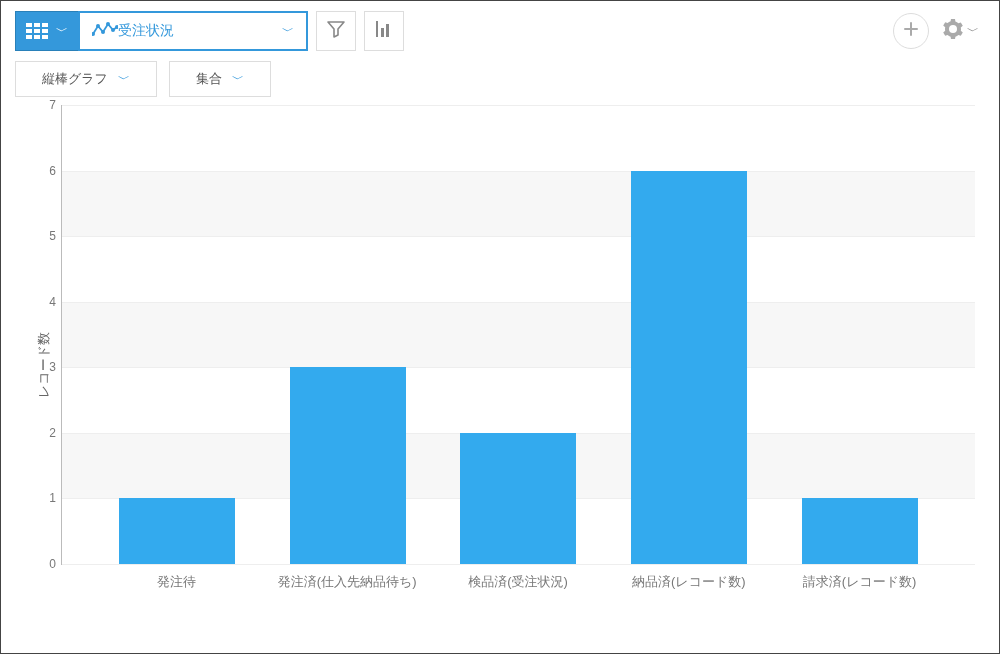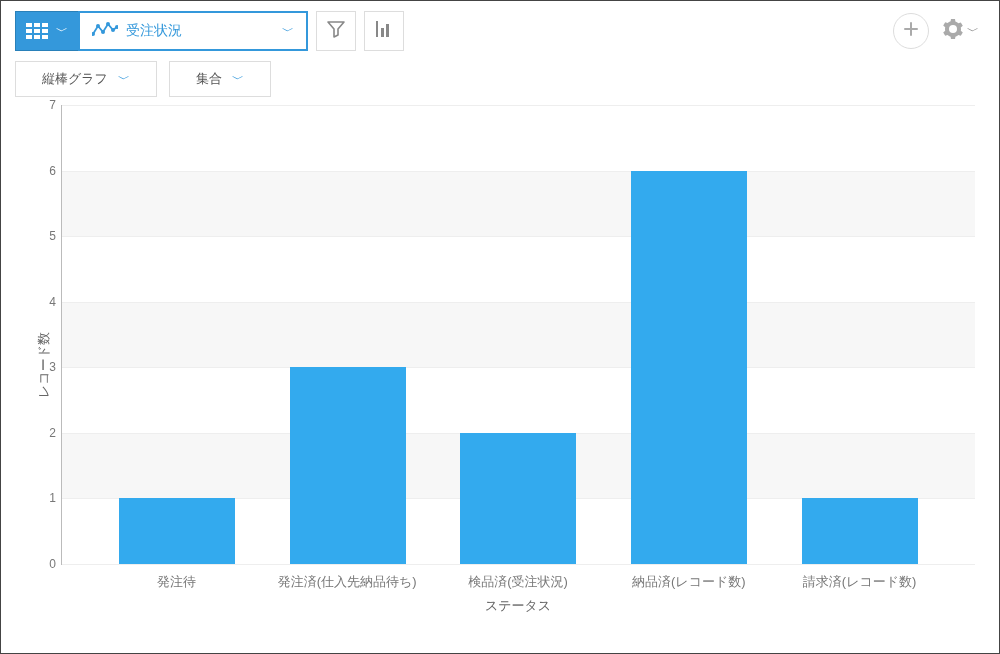--- a/index.html
+++ b/index.html
@@ -41,21 +41,20 @@
       align-items: center;
       padding: 0 12px;
       gap: 10px;
       min-width: 230px;
       justify-content: space-between;
       cursor: pointer;
     }
     .view-dropdown-left {
       display: flex;
       align-items: center;
-      gap: 8px;
       color: #3498db;
       font-size: 14px;
     }
     .icon-btn {
       width: 40px;
       height: 40px;
       border: 1px solid #ddd;
       background: #fff;
       display: flex;
       align-items: center;
@@ -309,14 +308,13 @@
         </div>
       </div>
   </div>
   <div class="xlabels" id="xlabels">
       <div>発注待</div>
       <div>発注済(仕入先納品待ち)</div>
       <div>検品済(受注状況)</div>
       <div>納品済(レコード数)</div>
       <div>請求済(レコード数)</div>
     </div>
-  <div class="xlabel-axis">ステータス</div>
 </div>
 
 </body></html>

